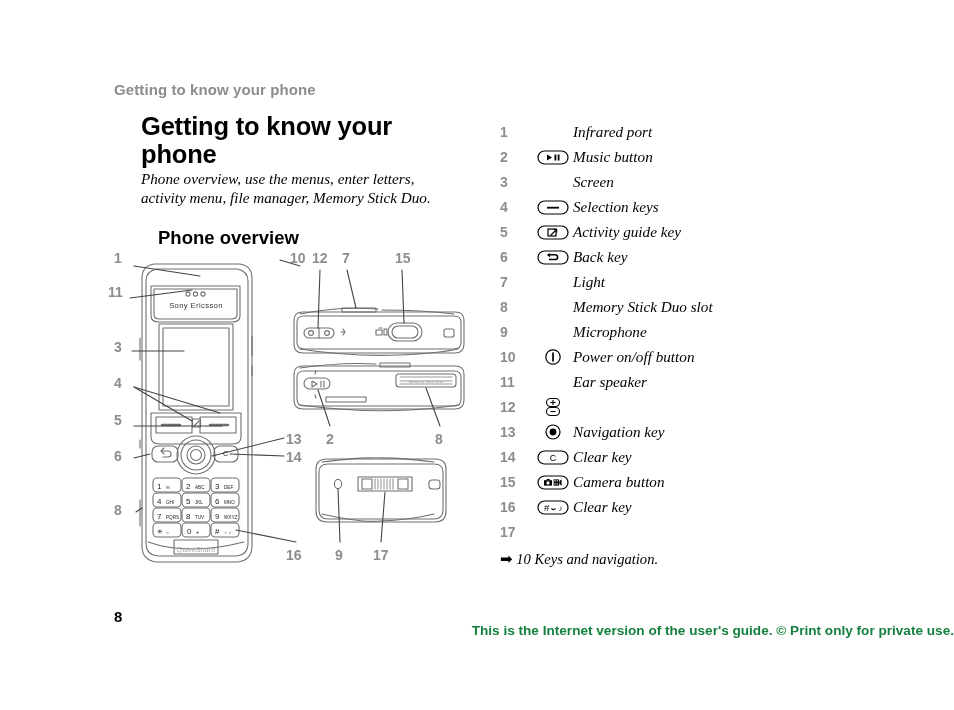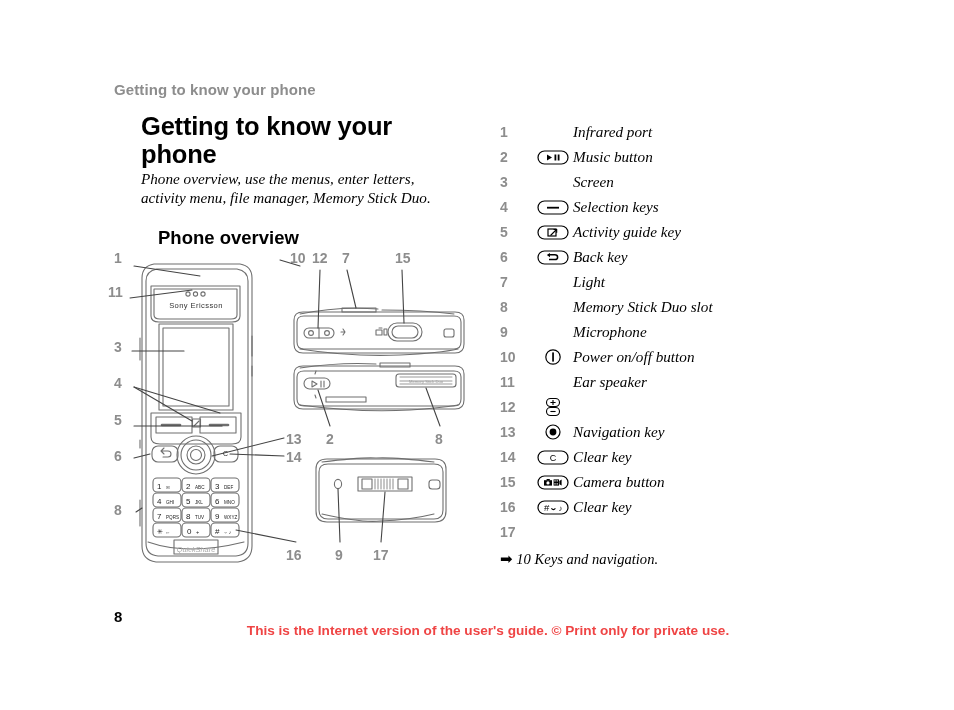--- a/index.html
+++ b/index.html
@@ -26,22 +26,22 @@
   .lico{position:absolute;left:36px;top:0;width:34px;height:20px;display:flex;align-items:center;justify-content:center;}
   .ltxt{position:absolute;left:73px;top:1px;font-size:15.2px;white-space:nowrap;font-style:italic;}
 
   .note{position:absolute;left:500px;top:551px;width:330px;font-size:14.6px;line-height:17px;}
   .note .xref{font-style:italic;}
   .arrow{font-size:15px;line-height:1;}
 
   
   .pagenum{position:absolute;left:114px;top:608px;font-family:"Liberation Sans",sans-serif;
     font-weight:bold;font-size:15px;color:#000;}
-  .disclaim{position:absolute;left:0;right:0;top:623px;text-align:center;
-    font-family:"Liberation Sans",sans-serif;font-weight:bold;font-size:13.6px;color:#ef4444;padding-left:22px;}
+  .disclaim{position:absolute;left:0;right:0;top:623px;text-align:right;
+    font-family:"Liberation Sans",sans-serif;font-weight:bold;font-size:13.6px;color:#15803d;padding-left:22px;}
 
   
   .figure{position:absolute;left:104px;top:250px;width:380px;height:330px;}
   .callout{position:absolute;font-family:"Liberation Sans",sans-serif;font-weight:bold;
     font-size:14px;color:#8d8d8d;}
   svg{display:block;}
   .ln{stroke:#6f6f6f;stroke-width:1.1;fill:none;}
 </style>
 </head>
 <body>

